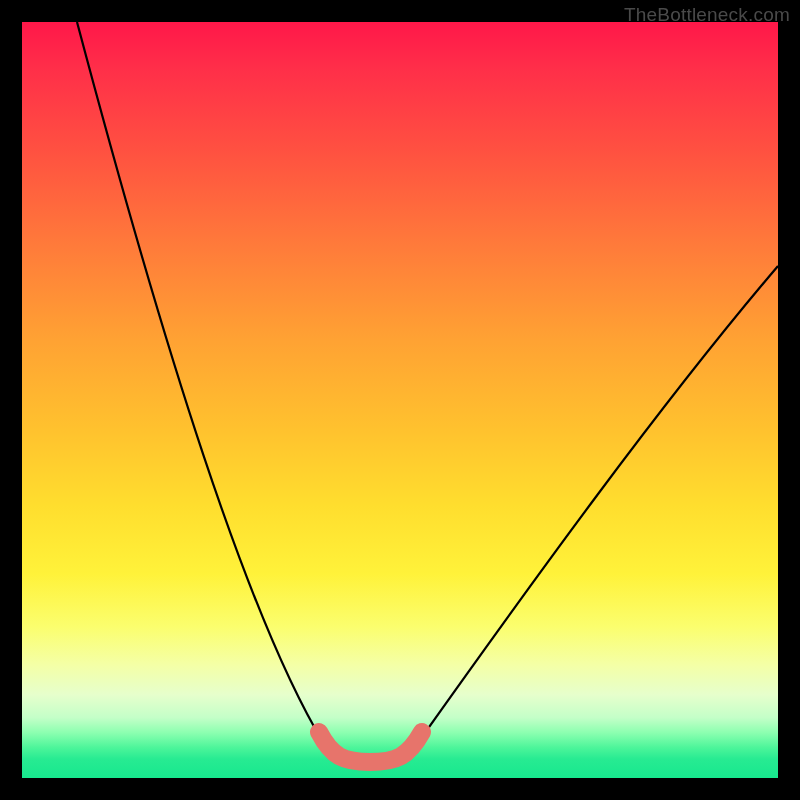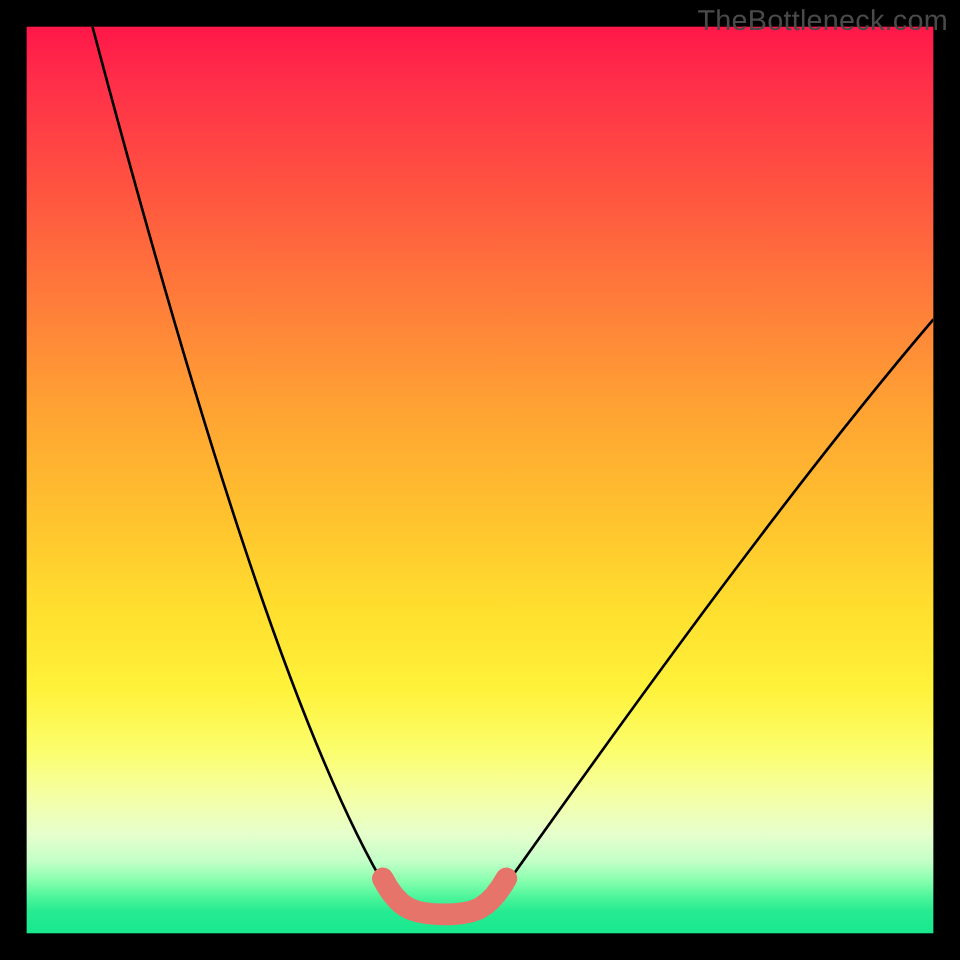--- a/index.html
+++ b/index.html
@@ -50,21 +50,21 @@
     left: 0;
     top: 0;
     width: 756px;
     height: 756px;
   }
   .watermark {
     position: absolute;
     top: 4px;
     right: 10px;
     color: #4a4a4a;
-    font-size: 24px;
+    font-size: 19px;
     font-weight: 400;
     letter-spacing: 0.2px;
     user-select: none;
   }
 </style>
 </head>
 <body>
 
 <div class="frame">
   <div class="gradient"></div>

